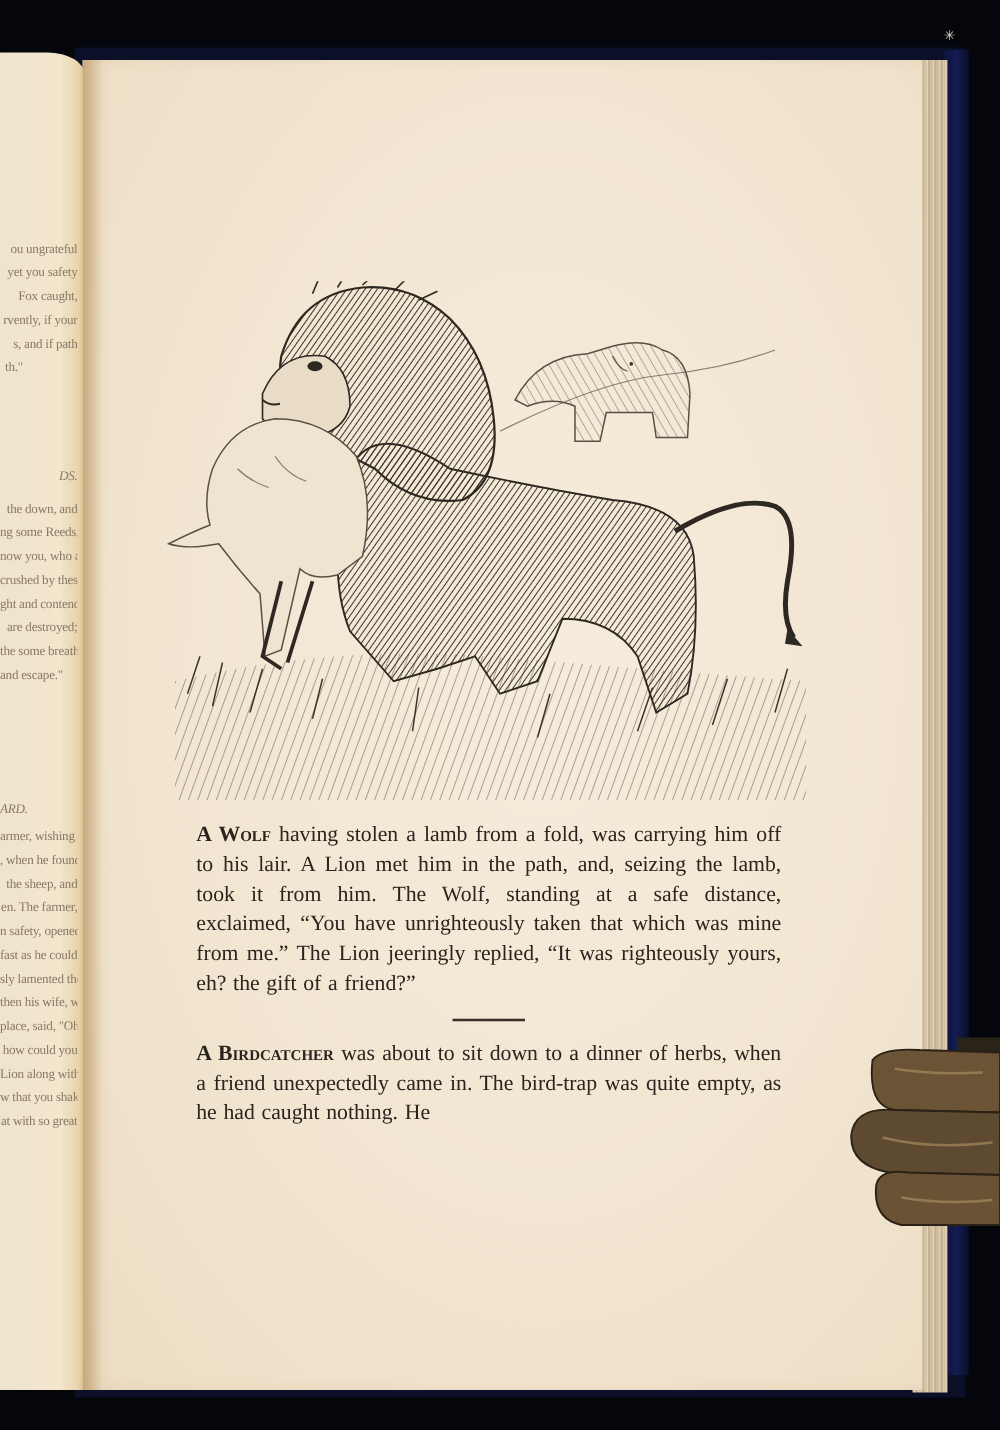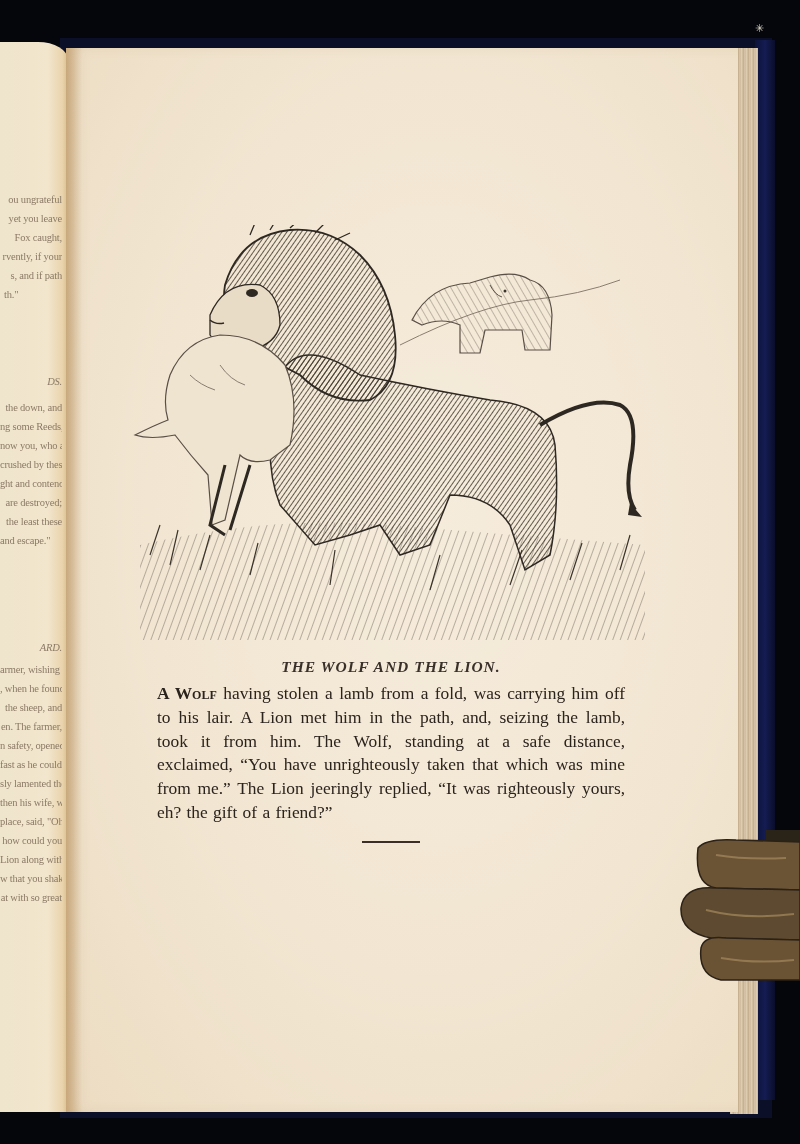--- a/index.html
+++ b/index.html
@@ -72,40 +72,40 @@
 </head>
 <body>
 
 <div class="cover"></div>
 <div class="cover-spine-right"></div>
 <div class="specks">✳</div>
 
 <div class="left-page">
   <div class="frag" style="top:148px;">
     <span>ou ungrateful</span>
-    <span>yet you leave</span>
+    <span>yet you safety</span>
     <span>Fox caught,</span>
     <span>rvently, if your</span>
     <span>s, and if path</span>
     <span style="text-align:left;padding-left:4px;">th."</span>
   </div>
   <div class="frag" style="top:330px;text-align:right;">
     <span style="font-style:italic;">DS.</span>
   </div>
   <div class="frag" style="top:356px;">
     <span>the down, and</span>
     <span>ng some Reeds,</span>
     <span>now you, who are</span>
     <span>crushed by these</span>
     <span>ght and contend</span>
     <span>are destroyed;</span>
-    <span>the least these</span>
+    <span>the some breath</span>
     <span style="text-align:left;">and escape."</span>
   </div>
-  <div class="frag" style="top:596px;text-align:right;">
+  <div class="frag" style="top:596px;text-align:left;">
     <span style="font-style:italic;">ARD.</span>
   </div>
   <div class="frag" style="top:618px;">
     <span>armer, wishing to</span>
     <span>, when he found</span>
     <span>the sheep, and</span>
     <span>en. The farmer,</span>
     <span>n safety, opened</span>
     <span>fast as he could.</span>
     <span>sly lamented the</span>
@@ -160,23 +160,23 @@
   </g>
 
   <g>
     <path d="M40,150 Q55,115 90,110 Q130,110 155,140 Q170,175 160,220 L140,235 Q120,240 110,230 L95,295 L82,300 L78,250 Q60,230 45,210 Q20,215 5,210 Q25,200 38,195 Q32,175 40,150 Z" fill="#efe4d0" stroke="#5a4f46" stroke-width="1.2"></path>
     <path d="M60,150 Q70,160 85,165 M90,140 Q100,155 115,160" fill="none" stroke="#8a7d70" stroke-width="1"></path>
     <path d="M95,240 L80,300 L95,310 M120,240 L100,305" fill="none" stroke="#2e2822" stroke-width="3"></path>
   </g>
 </svg>
 
 <div class="content">
-  <h2 class="fable-title">THE WOLF AND THE LION.</h2>
   <p class="fable-body"><span class="lead">A Wolf</span><span> having stolen a lamb from a fold, was carrying him off to his lair.  A Lion met him in the path, and, seizing the lamb, took it from him.  The Wolf, standing at a safe distance, exclaimed, “You have unrighteously taken that which was mine from me.”  The Lion jeeringly replied, “It was righteously yours, eh? the gift of a friend?”</span></p>
   <div class="rule"></div>
+  <p class="fable-body"><span class="lead">A Birdcatcher</span><span> was about to sit down to a dinner of herbs, when a friend unexpectedly came in.  The bird-trap was quite empty, as he had caught nothing.  He</span></p>
 </div>
 
 <svg class="clasp" viewBox="0 0 124 160">
   <rect x="90" y="-20" width="40" height="40" fill="#2a2418"></rect>
   <path d="M22,18 Q30,8 60,10 L124,12 L124,60 L40,58 Q18,55 22,18 Z" fill="#6b5436" stroke="#2b2116" stroke-width="1.5"></path>
   <path d="M5,78 Q8,55 40,58 L124,60 L124,110 L35,108 Q4,102 5,78 Z" fill="#5e4a30" stroke="#2b2116" stroke-width="1.5"></path>
   <path d="M25,118 Q28,105 50,108 L124,110 L124,150 L45,150 Q22,145 25,118 Z" fill="#6a5234" stroke="#2b2116" stroke-width="1.5"></path>
   <path d="M40,25 Q70,30 110,28 M30,80 Q70,90 118,84 M45,128 Q80,134 118,130" stroke="#a58a5e" stroke-width="2" fill="none" opacity="0.7"></path>
 </svg>
 

